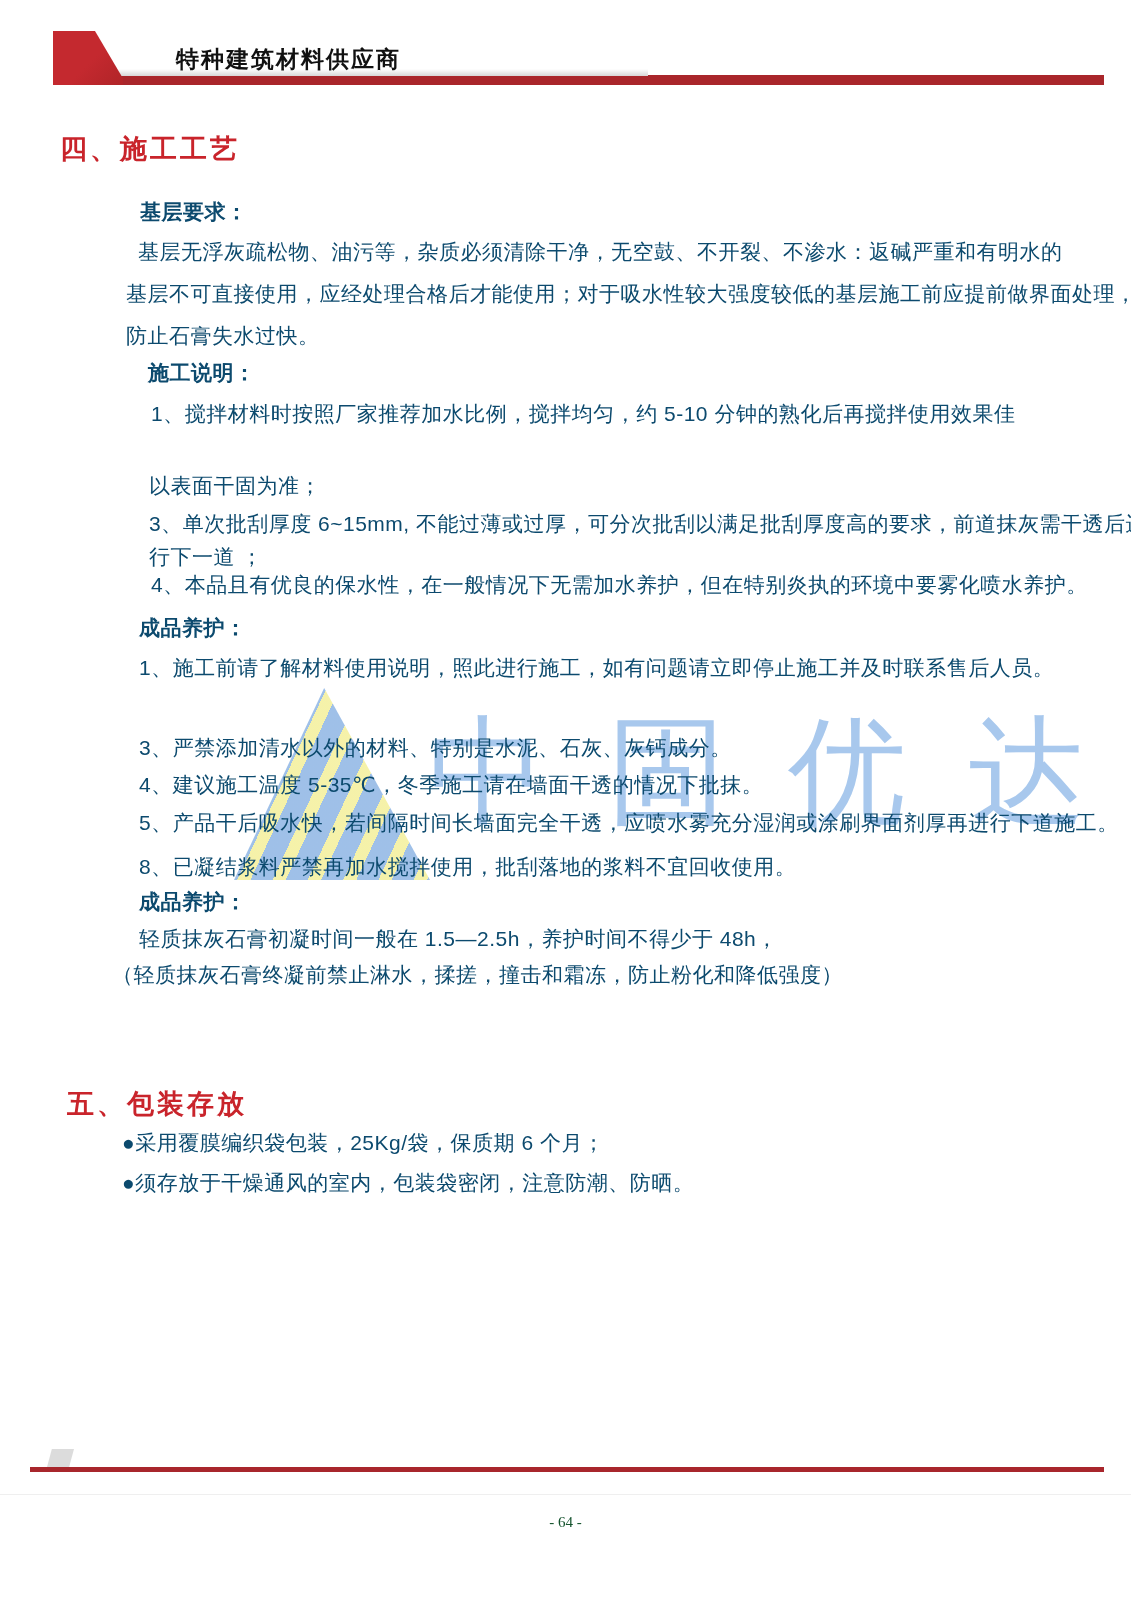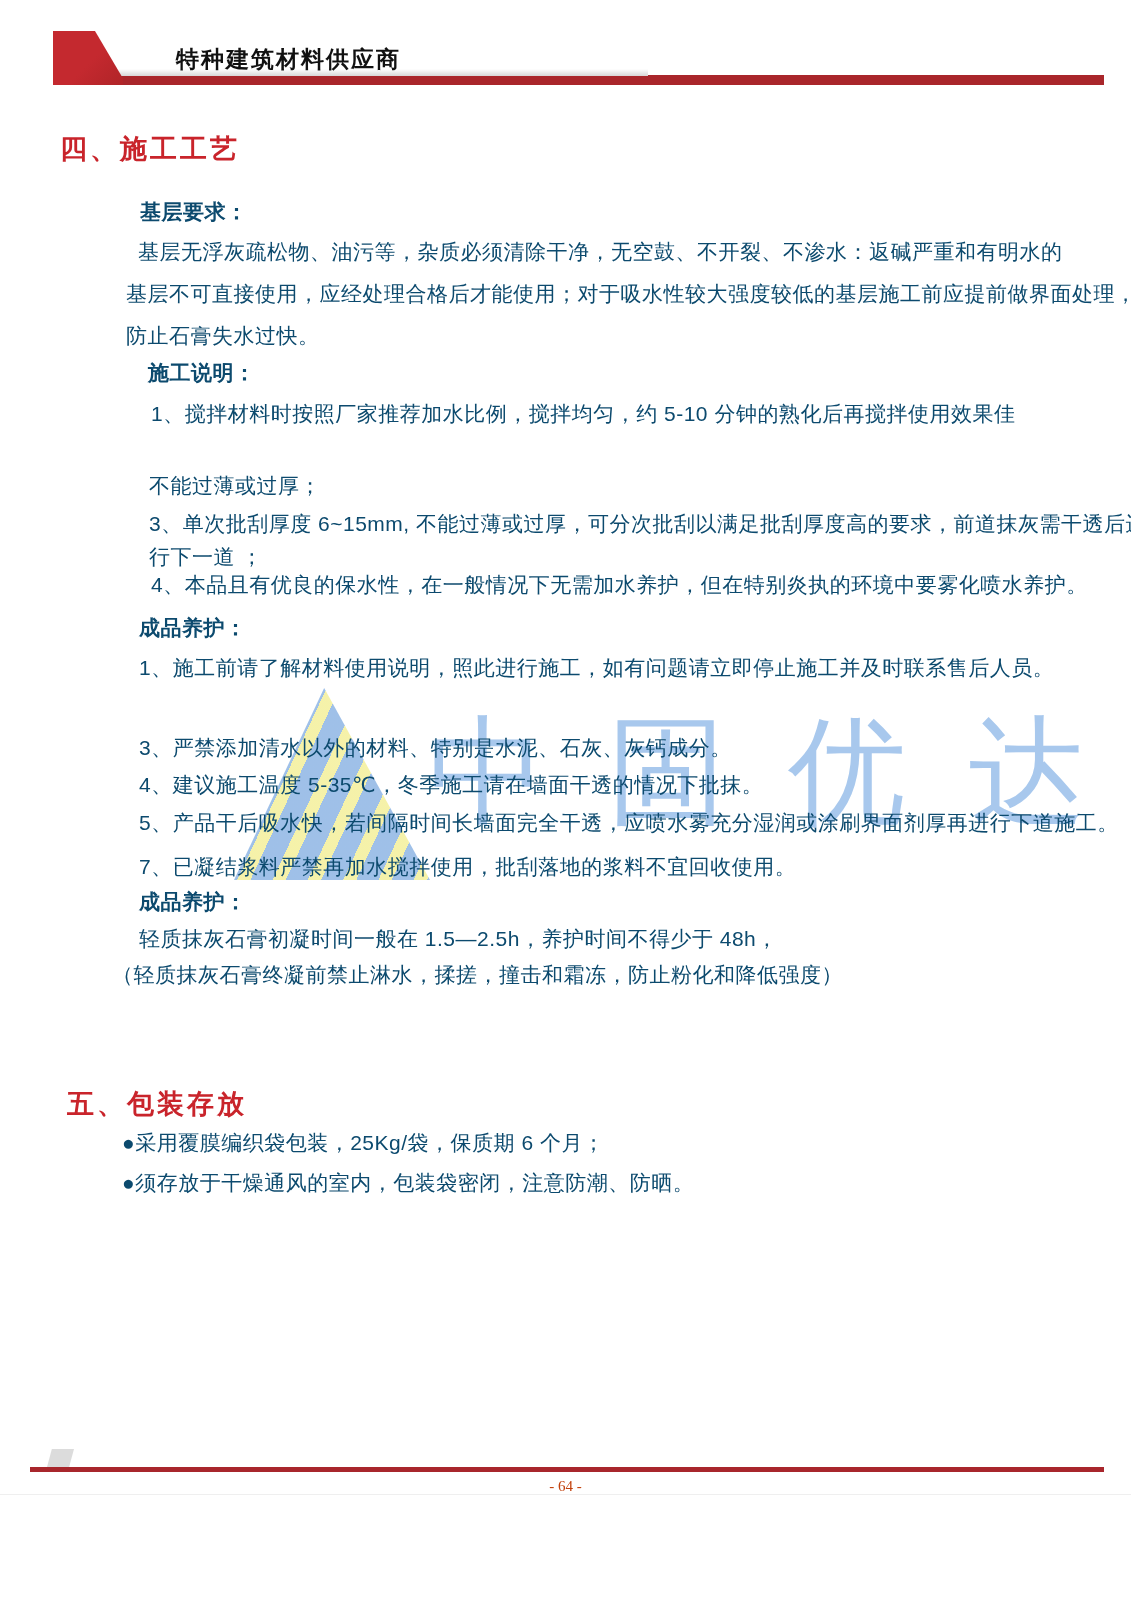--- a/index.html
+++ b/index.html
@@ -69,22 +69,22 @@
   }
   .ftr-line{
     position:absolute;left:30px;top:1467px;width:1074px;height:5px;
     background:#a8262c;
   }
   .ftr-hair{
     position:absolute;left:0;top:1494px;width:1131px;height:1px;
     background:#efefef;
   }
   .pageno{
-    position:absolute;left:0;top:1478px;width:1131px;
-    text-align:center;font-size:15px;color:#c2410c;
+    position:absolute;left:0;top:1514px;width:1131px;
+    text-align:center;font-size:15px;color:#14532d;
     font-family:"Liberation Serif","DejaVu Serif",serif;
   }
 </style>
 </head>
 <body>
 
 <div class="page">
 
   <div class="wm">
     <div class="wm-tri"></div>
@@ -98,31 +98,31 @@
 
   <div class="sect" style="left:60px;top:131px;">四、施工工艺</div>
 
   <div class="t bold" style="left:140px;top:199px;">基层要求：</div>
   <div class="t" style="left:138px;top:239px;">基层无浮灰疏松物、油污等，杂质必须清除干净，无空鼓、不开裂、不渗水：返碱严重和有明水的</div>
   <div class="t" style="left:126px;top:281px;">基层不可直接使用，应经处理合格后才能使用；对于吸水性较大强度较低的基层施工前应提前做界面处理，</div>
   <div class="t" style="left:126px;top:323px;">防止石膏失水过快。</div>
 
   <div class="t bold" style="left:148px;top:360px;">施工说明：</div>
   <div class="t" style="left:151px;top:401px;">1、搅拌材料时按照厂家推荐加水比例，搅拌均匀，约 5-10 分钟的熟化后再搅拌使用效果佳</div>
-  <div class="t" style="left:149px;top:473px;">不能过薄或过厚；</div>
+  <div class="t" style="left:149px;top:473px;">以表面干固为准；</div>
   <div class="t" style="left:149px;top:511px;">3、单次批刮厚度 6~15mm, 不能过薄或过厚，可分次批刮以满足批刮厚度高的要求，前道抹灰需干透后进</div>
   <div class="t" style="left:149px;top:544px;">行下一道 ；</div>
   <div class="t" style="left:151px;top:572px;">4、本品且有优良的保水性，在一般情况下无需加水养护，但在特别炎执的环境中要雾化喷水养护。</div>
 
   <div class="t bold" style="left:139px;top:615px;">成品养护：</div>
   <div class="t" style="left:139px;top:655px;">1、施工前请了解材料使用说明，照此进行施工，如有问题请立即停止施工并及时联系售后人员。</div>
   <div class="t" style="left:139px;top:735px;">3、严禁添加清水以外的材料、特别是水泥、石灰、灰钙成分。</div>
   <div class="t" style="left:139px;top:772px;">4、建议施工温度 5-35℃，冬季施工请在墙面干透的情况下批抹。</div>
   <div class="t" style="left:139px;top:810px;">5、产品干后吸水快，若间隔时间长墙面完全干透，应喷水雾充分湿润或涂刷界面剂厚再进行下道施工。</div>
-  <div class="t" style="left:139px;top:854px;">7、已凝结浆料严禁再加水搅拌使用，批刮落地的浆料不宜回收使用。</div>
+  <div class="t" style="left:139px;top:854px;">8、已凝结浆料严禁再加水搅拌使用，批刮落地的浆料不宜回收使用。</div>
 
   <div class="t bold" style="left:139px;top:889px;">成品养护：</div>
   <div class="t" style="left:139px;top:926px;">轻质抹灰石膏初凝时间一般在 1.5—2.5h，养护时间不得少于 48h，</div>
   <div class="t" style="left:112px;top:962px;">（轻质抹灰石膏终凝前禁止淋水，揉搓，撞击和霜冻，防止粉化和降低强度）</div>
 
   <div class="sect" style="left:58px;top:1086px;margin-left:9px;">五、包装存放</div>
   <div class="t" style="left:122px;top:1130px;">●采用覆膜编织袋包装，25Kg/袋，保质期 6 个月；</div>
   <div class="t" style="left:122px;top:1170px;">●须存放于干燥通风的室内，包装袋密闭，注意防潮、防晒。</div>
 
   <div class="ftr-quad"></div>

